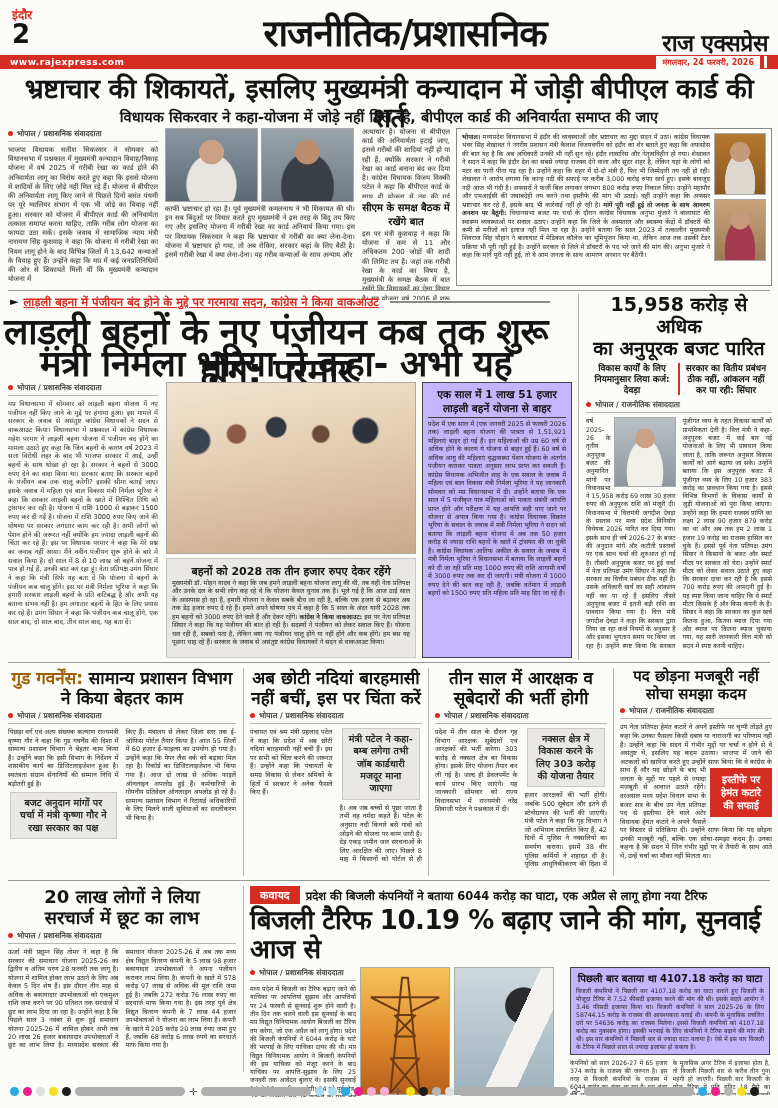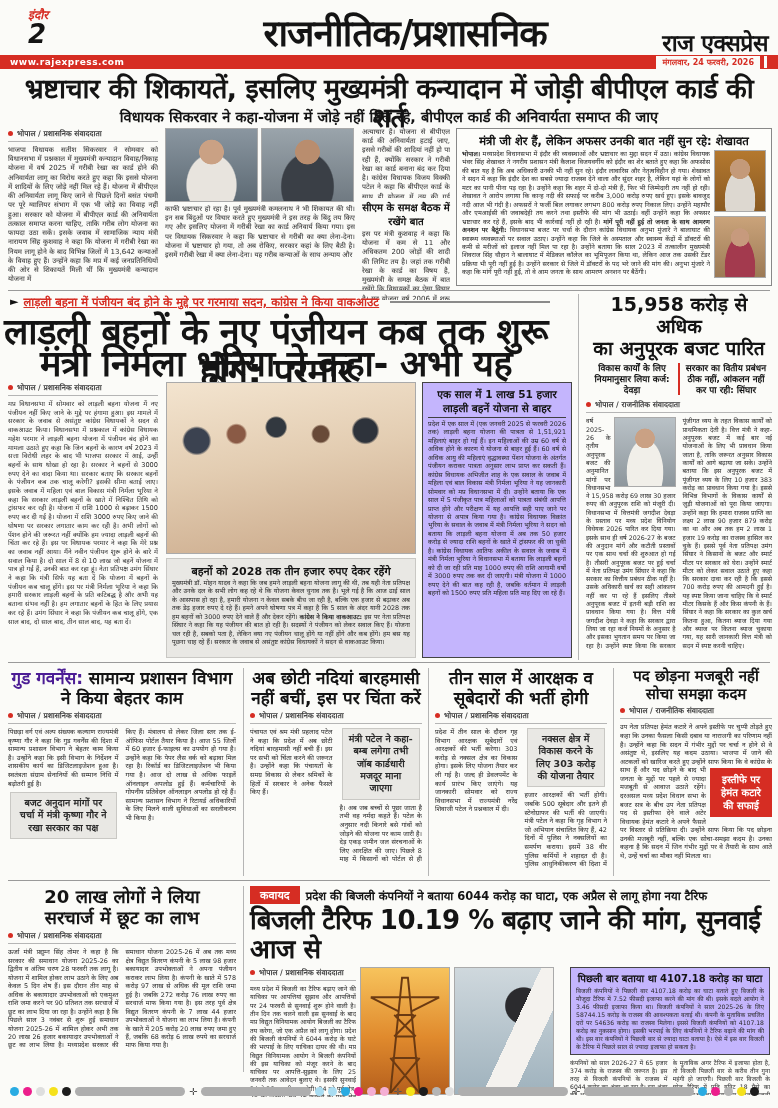--- a/index.html
+++ b/index.html
@@ -5,21 +5,21 @@
   * { margin:0; padding:0; box-sizing:border-box; }
   html,body { background:#888; }
   .page {
     position:relative; width:778px; height:1108px; margin:0 auto;
     background:#fbfbf8; overflow:hidden;
     font-family:"DejaVu Sans", sans-serif; color:#141414;
   }
   .abs { position:absolute; }
   .bold { font-weight:bold; }
   .center { text-align:center; }
-  .red { color:#4c1d95; }
+  .red { color:#a16207; }
 
   
   .edition-name { font-size:12px; font-weight:bold; color:#d62d23; }
   .page-number { font-size:26px; font-weight:bold; line-height:0.9; }
   .section-title { font-size:37px; font-weight:bold; letter-spacing:-1px;padding-left:32px; }
   .brand { font-size:23px; font-weight:bold; letter-spacing:-0.5px; }
   .redbar { background:#d62d23; }
   .website { color:#fff; font-size:9px; font-weight:bold; letter-spacing:0.5px; }
   .date-chip { background:#fbfbf8; color:#d62d23; font-size:8px; font-weight:bold;
     padding:1px 6px; line-height:12px; }
@@ -103,21 +103,21 @@
   .regstrip .rx { font-size:10px; color:#555; flex:0 0 auto; }
 
   .vline { width:1px; background:#b5b5b5; }
   .hline { height:1px; background:#9a9a9a; }
 </style>
 </head>
 <body>
 
 <div class="page">
 
-  <div class="abs" style="left:28px; top:6px;font-style:italic;">
+  <div class="abs" style="left:12px; top:6px;">
     <div class="edition-name">इंदौर</div>
     <div class="page-number">2</div>
   </div>
   <div class="abs section-title" style="left:0; right:0; top:6px; text-align:center;">राजनीतिक/प्रशासनिक</div>
   <div class="abs brand" style="right:10px; top:26px;">राज एक्सप्रेस</div>
 
   <div class="abs redbar" style="left:0; top:55px; width:778px; height:14px;">
     <span class="website abs" style="left:10px; top:2px;">www.rajexpress.com</span>
     <span class="date-chip abs" style="right:18px; top:1px;">मंगलवार, 24 फरवरी, 2026</span>
     <span class="red-endblock abs" style="right:4px; top:1px; width:10px; height:12px; background:#d62d23; border-left:3px solid #fbfbf8;"></span>
@@ -142,21 +142,20 @@
     <div class="body-text" style="margin-top:3px; height:78px;">काफी भ्रष्टाचार हो रहा है। पूर्व मुख्यमंत्री कमलनाथ ने भी शिकायत की थी। इन सब बिंदुओं पर विचार करते हुए मुख्यमंत्री ने इस तरह के बिंदु तय किए गए और इसलिए योजना में गरीबी रेखा का कार्ड अनिवार्य किया गया। इस पर विधायक सिकरवार ने कहा कि भ्रष्टाचार से गरीबी का क्या लेना-देना। योजना में भ्रष्टाचार हो गया, तो अब रोकिए, सरकार कहां के लिए बैठी है। इसमें गरीबी रेखा में क्या लेना-देना। यह गरीब कन्याओं के साथ अन्याय और</div>
   </div>
 
   <div class="abs" style="left:362px; top:128px; width:88px; height:158px;">
     <div class="body-text" style="height:70px;">अत्याचार है। योजना से बीपीएल कार्ड की अनिवार्यता हटाई जाए, इससे गरीबों की शादियां नहीं हो पा रही हैं, क्योंकि सरकार ने गरीबी रेखा का कार्ड बनाना बंद कर दिया है। कांग्रेस विधायक विजय विक्की पटेल ने कहा कि बीपीएल कार्ड के साथ ही योजना में तय की गई 100 शादियों की लिमिट भी समाप्त की जाए।</div>
     <div class="bold" style="font-size:10px; text-align:center; margin:2px 0;">सीएम के समक्ष बैठक में रखेंगे बात</div>
     <div class="body-text" style="height:70px;">इस पर मंत्री कुशवाह ने कहा कि योजना में कम से 11 और अधिकतम 200 जोड़ों की शादी की लिमिट तय है। जहां तक गरीबी रेखा के कार्ड का विषय है, मुख्यमंत्री के समक्ष बैठक में बात रखेंगे कि विधायकों का ऐसा विचार है। यह योजना वर्ष 2006 में शुरू हुई थी। योजना में वर्ष 2020 से अब तक 1,94,146 विवाह संपन्न हुए हैं। विधायक सिकरवार ने कहा कि योजना में गरीबी रेखा का बंधन हटेगा, तो ही शादी के लिए जोड़े मिलेंगे।</div>
   </div>
 
   <div class="abs" style="left:456px; top:128px; width:316px; height:158px; border:1px solid #888; background:#fdfdfa; padding:4px 5px;">
-    <div class="bold center" style="font-size:11.5px; margin-bottom:2px;">मंत्री जी शेर हैं, लेकिन अफसर उनकी बात नहीं सुन रहे: शेखावत</div>
     <div style="float:right; width:52px; margin-left:4px;">
       <div class="photo portrait3" style="width:52px; height:62px;"></div>
       <div class="photo portrait4" style="width:52px; height:62px; margin-top:4px;"></div>
     </div>
     <div class="body-text" style="font-size:6.4px; height:138px;">
       <span class="lede-bold">भोपाल।</span><span> मध्यप्रदेश विधानसभा में इंदौर की व्यवस्थाओं और भ्रष्टाचार का मुद्दा सदन में उठा। कांग्रेस विधायक भंवर सिंह शेखावत ने नगरीय प्रशासन मंत्री कैलाश विजयवर्गीय को इंदौर का शेर बताते हुए कहा कि अफसोस की बात यह है कि अब अधिकारी उनकी भी नहीं सुन रहे। इंदौर लावारिस और नेतृत्वविहीन हो गया। शेखावत ने सदन में कहा कि इंदौर देश का सबसे ज्यादा राजस्व देने वाला और सुंदर शहर है, लेकिन यहां के लोगों को मटर का पानी पीना पड़ रहा है। उन्होंने कहा कि शहर में दो-दो मंत्री हैं, फिर भी जिम्मेदारी तय नहीं हो रही। शेखावत ने आरोप लगाया कि कान्ह नदी की सफाई पर करीब 3,000 करोड़ रुपए खर्च हुए। इसके बावजूद नदी आज भी गंदी है। अफसरों ने फर्जी बिल लगाकर लगभग 800 करोड़ रुपए निकाल लिए। उन्होंने महापौर और एमआईसी की जवाबदेही तय करने तथा इस्तीफे की मांग भी उठाई। वहीं उन्होंने कहा कि अफसर भ्रष्टाचार कर रहे हैं, इसके बाद भी कार्रवाई नहीं हो रही है।</span>
       <span class="lede-bold">मांगें पूरी नहीं हुई तो जनता के साथ आमरण अनशन पर बैठूंगी:</span><span> विधानसभा बजट पर चर्चा के दौरान कांग्रेस विधायक अनुभा मुंजारे ने बालाघाट की स्वास्थ्य व्यवस्थाओं पर सवाल उठाए। उन्होंने कहा कि जिले के अस्पताल और स्वास्थ्य केंद्रों में डॉक्टरों की कमी से मरीजों को इलाज नहीं मिल पा रहा है। उन्होंने बताया कि साल 2023 में तत्कालीन मुख्यमंत्री शिवराज सिंह चौहान ने बालाघाट में मेडिकल कॉलेज का भूमिपूजन किया था, लेकिन आज तक उसकी टेंडर प्रक्रिया भी पूरी नहीं हुई है। उन्होंने सरकार से जिले में डॉक्टरों के पद भरे जाने की मांग की। अनुभा मुंजारे ने कहा कि मांगें पूरी नहीं हुईं, तो वे आम जनता के साथ आमरण अनशन पर बैठेंगी।</span>
     </div>
   </div>
 

